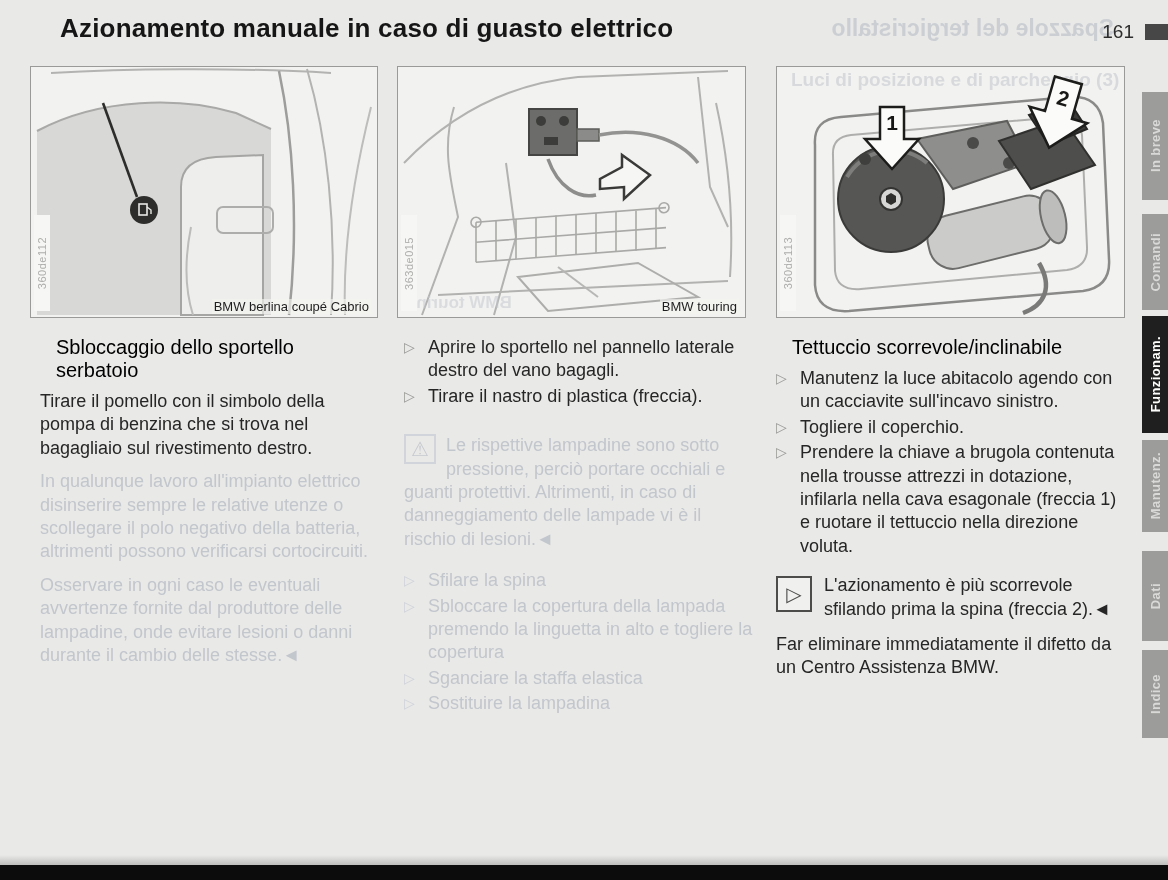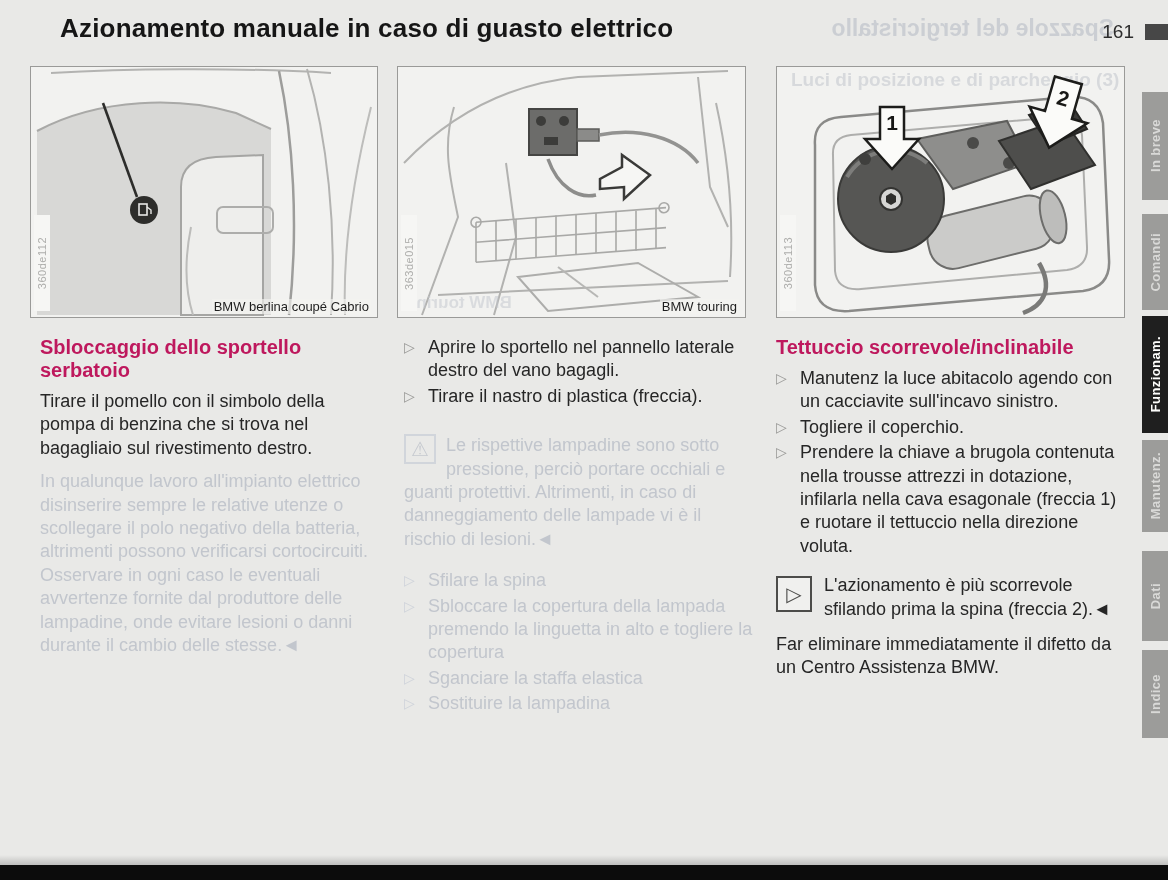--- a/index.html
+++ b/index.html
@@ -36,35 +36,35 @@
     display:flex;align-items:center;justify-content:center;}
   .fig-code span{writing-mode:vertical-rl;transform:rotate(180deg);font-size:11px;color:#aeaeac;letter-spacing:.5px;}
   .ghost-in-fig{position:absolute;font-weight:bold;font-size:19px;opacity:.55;}
   .ghost-touring{left:8px;bottom:4px;transform:scaleX(-1);font-size:17px;opacity:.5;}
 
   
   .col{position:absolute;top:336px;font-size:18px;line-height:1.3;color:#262626;}
   #col1{left:40px;width:336px;}
   #col2{left:404px;width:354px;}
   #col3{left:776px;width:348px;}
-  h2.sect{font-size:20px;line-height:1.15;font-weight:bold;color:#be185d;margin:0 0 8px 0;}
+  h2.sect{font-size:20px;line-height:1.15;font-weight:normal;color:#000000;margin:0 0 8px 16px;}
   .para{margin:0 0 10px 0;}
   .bullet{display:flex;margin:0 0 2px 0;}
   .bullet .marker{flex:0 0 24px;color:#9a9a98;font-size:14px;padding-top:2px;}
   .bullet .btext{flex:1;}
   .ghost .marker{color:#cfd3da;}
   .note{margin-top:16px;}
   .note-icon{float:left;width:36px;height:36px;border:2px solid #4c4c4a;box-sizing:border-box;
     margin:2px 12px 2px 0;display:flex;align-items:center;justify-content:center;
     font-size:20px;color:#4c4c4a;background:#f0f0ee;}
   .ghost-icon{width:32px;height:30px;margin-right:10px;float:left;
     display:flex;align-items:center;justify-content:center;font-size:20px;color:#c2c6cd;
     border:2px solid #cfd3da;box-sizing:border-box;opacity:.9;}
   .footer-para{margin-top:12px;}
-  .ghost-block{}
+  .ghost-block{margin-top:10px;}
 
   
   .tab{position:absolute;right:0;width:26px;display:flex;align-items:center;justify-content:center;
     background:#9c9c9a;}
   .tab span{writing-mode:vertical-rl;transform:rotate(180deg);
     font-size:13px;font-weight:bold;color:#d9d9d7;letter-spacing:.4px;white-space:nowrap;}
   .tab.active{background:#1f1f1f;}
   .tab.active span{color:#fdfdfb;}
   #tab0{top:92px;height:108px;}
   #tab1{top:214px;height:96px;}

